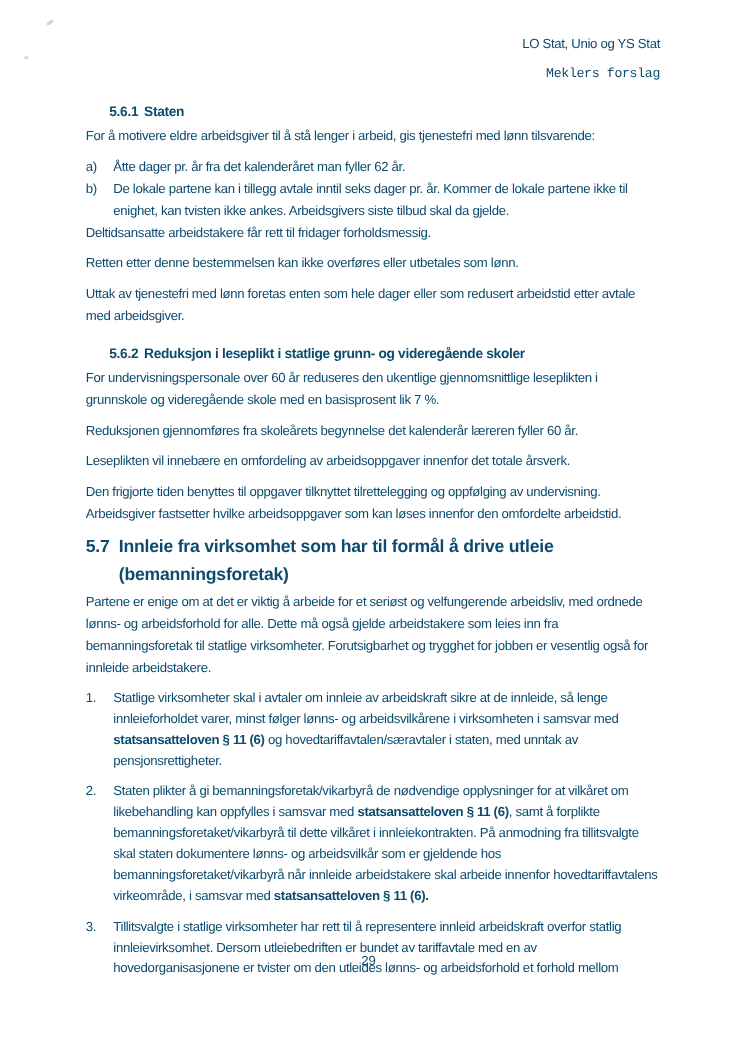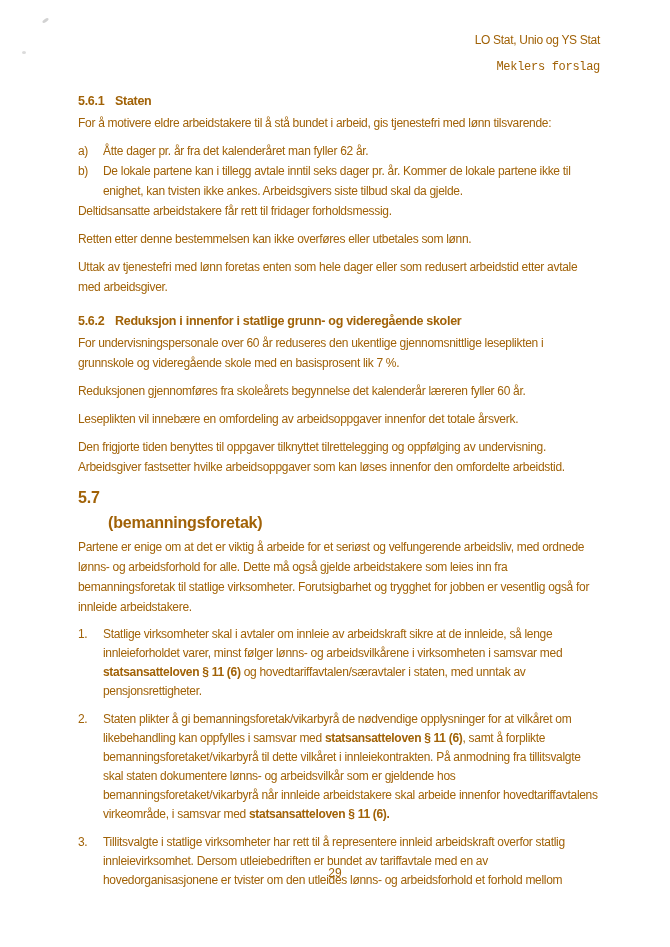--- a/index.html
+++ b/index.html
@@ -7,42 +7,43 @@
     position: relative;
     width: 670px;
     height: 947px;
     background: #ffffff;
     box-sizing: border-box;
     padding: 30px 70px 0 78px;
     font-family: "Liberation Sans", sans-serif;
     font-size: 12px;
     letter-spacing: -0.3px;
     line-height: 20px;
-    color: #a16207;
+    color: #0c4a6e;
     overflow: hidden;
   }
   .speck1 {
     position: absolute; left: 42px; top: 19px;
     width: 7px; height: 3px; background: #bfbfbf;
     border-radius: 50%; transform: rotate(-35deg); opacity: .7;
   }
   .speck2 {
     position: absolute; left: 22px; top: 51px;
     width: 4px; height: 3px; background: #cccccc;
     border-radius: 50%; opacity: .7;
   }
   .hdr { text-align: right; }
   .hdr-line1 { margin-bottom: 7px; }
   .hdr-line2 { margin-bottom: 0; font-family: Liberation Mono, monospace; }
   p { margin: 0 0 8px 0; }
   .h-sub {
     display: flex;
     font-weight: bold;
     font-size: 12.5px;
-    margin: 14px 0 2px 0;
+    margin: 14px 0 2px 16px;
+    text-align: center;
   }
   .h-sub .h-num { flex: none; width: 37px; }
   .h-main {
     display: flex;
     font-weight: bold;
     font-size: 16px;
     line-height: 25px;
     letter-spacing: -0.2px;
     margin: 8px 0 2px 0;
   }
@@ -72,51 +73,51 @@
   <div class="hdr">
     <div class="hdr-line1">LO Stat, Unio og YS Stat</div>
     <div class="hdr-line2">Meklers forslag</div>
   </div>
 
   <div class="h-sub">
     <span class="h-num">5.6.1</span>
     <span class="h-title">Staten</span>
   </div>
 
-  <p>For å motivere eldre arbeidstakere til å stå bundet i arbeid, gis tjenestefri med lønn tilsvarende:</p>
+  <p>For å motivere eldre arbeidsgiver til å stå lenger i arbeid, gis tjenestefri med lønn tilsvarende:</p>
 
   <div class="ltr-list">
     <div class="li">
       <span class="marker">a)</span>
       <span class="li-text">Åtte dager pr. år fra det kalenderåret man fyller 62 år.</span>
     </div>
     <div class="li">
       <span class="marker">b)</span>
       <span class="li-text">De lokale partene kan i tillegg avtale inntil seks dager pr. år. Kommer de lokale partene ikke til enighet, kan tvisten ikke ankes. Arbeidsgivers siste tilbud skal da gjelde.</span>
     </div>
   </div>
 
   <p>Deltidsansatte arbeidstakere får rett til fridager forholdsmessig.</p>
   <p>Retten etter denne bestemmelsen kan ikke overføres eller utbetales som lønn.</p>
   <p>Uttak av tjenestefri med lønn foretas enten som hele dager eller som redusert arbeidstid etter avtale med arbeidsgiver.</p>
 
   <div class="h-sub">
     <span class="h-num">5.6.2</span>
-    <span class="h-title">Reduksjon i innenfor i statlige grunn- og videregående skoler</span>
+    <span class="h-title">Reduksjon i leseplikt i statlige grunn- og videregående skoler</span>
   </div>
 
   <p>For undervisningspersonale over 60 år reduseres den ukentlige gjennomsnittlige leseplikten i grunnskole og videregående skole med en basisprosent lik 7 %.</p>
   <p>Reduksjonen gjennomføres fra skoleårets begynnelse det kalenderår læreren fyller 60 år.</p>
   <p>Leseplikten vil innebære en omfordeling av arbeidsoppgaver innenfor det totale årsverk.</p>
   <p>Den frigjorte tiden benyttes til oppgaver tilknyttet tilrettelegging og oppfølging av undervisning. Arbeidsgiver fastsetter hvilke arbeidsoppgaver som kan løses innenfor den omfordelte arbeidstid.</p>
 
   <div class="h-main">
     <span class="h-num">5.7</span>
     <span class="h-title">
-      <br>
+      <span>Innleie fra virksomhet som har til formål å drive utleie</span><br>
       <span>(bemanningsforetak)</span>
     </span>
   </div>
 
   <p>Partene er enige om at det er viktig å arbeide for et seriøst og velfungerende arbeidsliv, med ordnede lønns- og arbeidsforhold for alle. Dette må også gjelde arbeidstakere som leies inn fra bemanningsforetak til statlige virksomheter. Forutsigbarhet og trygghet for jobben er vesentlig også for innleide arbeidstakere.</p>
 
   <div class="num-list">
     <div class="li">
       <span class="marker">1.</span>
       <span class="li-text"><span>Statlige virksomheter skal i avtaler om innleie av arbeidskraft sikre at de innleide, så lenge innleieforholdet varer, minst følger lønns- og arbeidsvilkårene i virksomheten i samsvar med </span><span class="b">statsansatteloven § 11 (6)</span><span> og hovedtariffavtalen/særavtaler i staten, med unntak av pensjonsrettigheter.</span></span>

